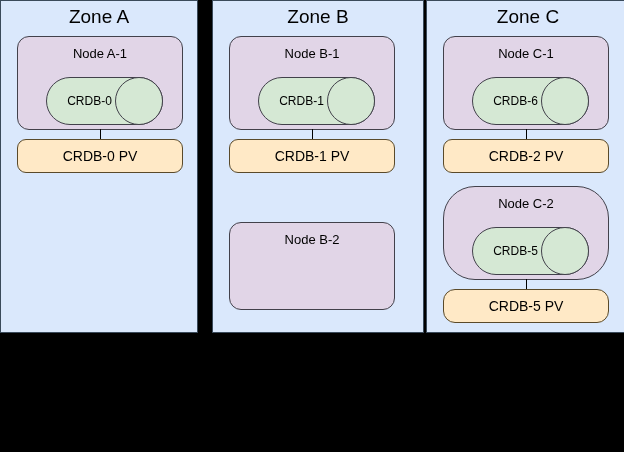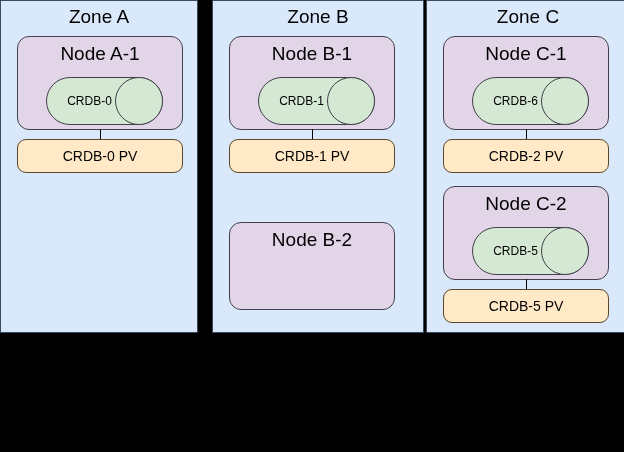--- a/index.html
+++ b/index.html
@@ -44,21 +44,21 @@
     border: 1px solid #42414b;
     border-radius: 12px;
     box-sizing: border-box;
   }
   .node-title {
     position: absolute;
     left: 0;
     right: 0;
     top: 9px;
     text-align: center;
-    font-size: 19px;
+    font-size: 13px;
     color: #000000;
     line-height: 16px;
   }
   .pod {
     position: absolute;
   }
   .pod svg {
     display: block;
     overflow: visible;
   }
@@ -162,31 +162,31 @@
         <div class="pod-label">CRDB-6</div>
       </div>
     </div>
 
     <div class="connector" style="left:99px; top:128px; height:11px;"></div>
 
     <div class="pv" style="left:16px; top:138px; width:166px; height:34px;">
       <span class="pv-label">CRDB-2 PV</span>
     </div>
 
-    <div class="node" style="left:16px; top:185px; width:166px; height:94px;">
+    <div class="node" style="left:16px; top:185px; width:166px; height:94px;border-radius:32px;">
       <div class="node-title">Node C-2</div>
       <div class="pod" style="left:28px; top:40px; width:117px; height:48px;">
         <svg width="117" height="48" viewBox="0 0 117 48">
           <path d="M24 0.5 H93 A23.5 23.5 0 0 1 93 47.5 H24 A23.5 23.5 0 0 1 24 0.5 Z" fill="#d5e8d4" stroke="#42414b" stroke-width="1"></path>
           <ellipse cx="93" cy="24" rx="23.5" ry="23.5" fill="#d5e8d4" stroke="#42414b" stroke-width="1"></ellipse>
         </svg>
         <div class="pod-label">CRDB-5</div>
       </div>
     </div>
 
     <div class="connector" style="left:99px; top:278px; height:11px;"></div>
 
-    <div class="pv" style="left:16px; top:288px; width:166px; height:34px;">
+    <div class="pv" style="left:16px; top:288px; width:166px; height:34px;border-radius:12px;">
       <span class="pv-label">CRDB-5 PV</span>
     </div>
   </div>
 
 </div>
 
 </body></html>

